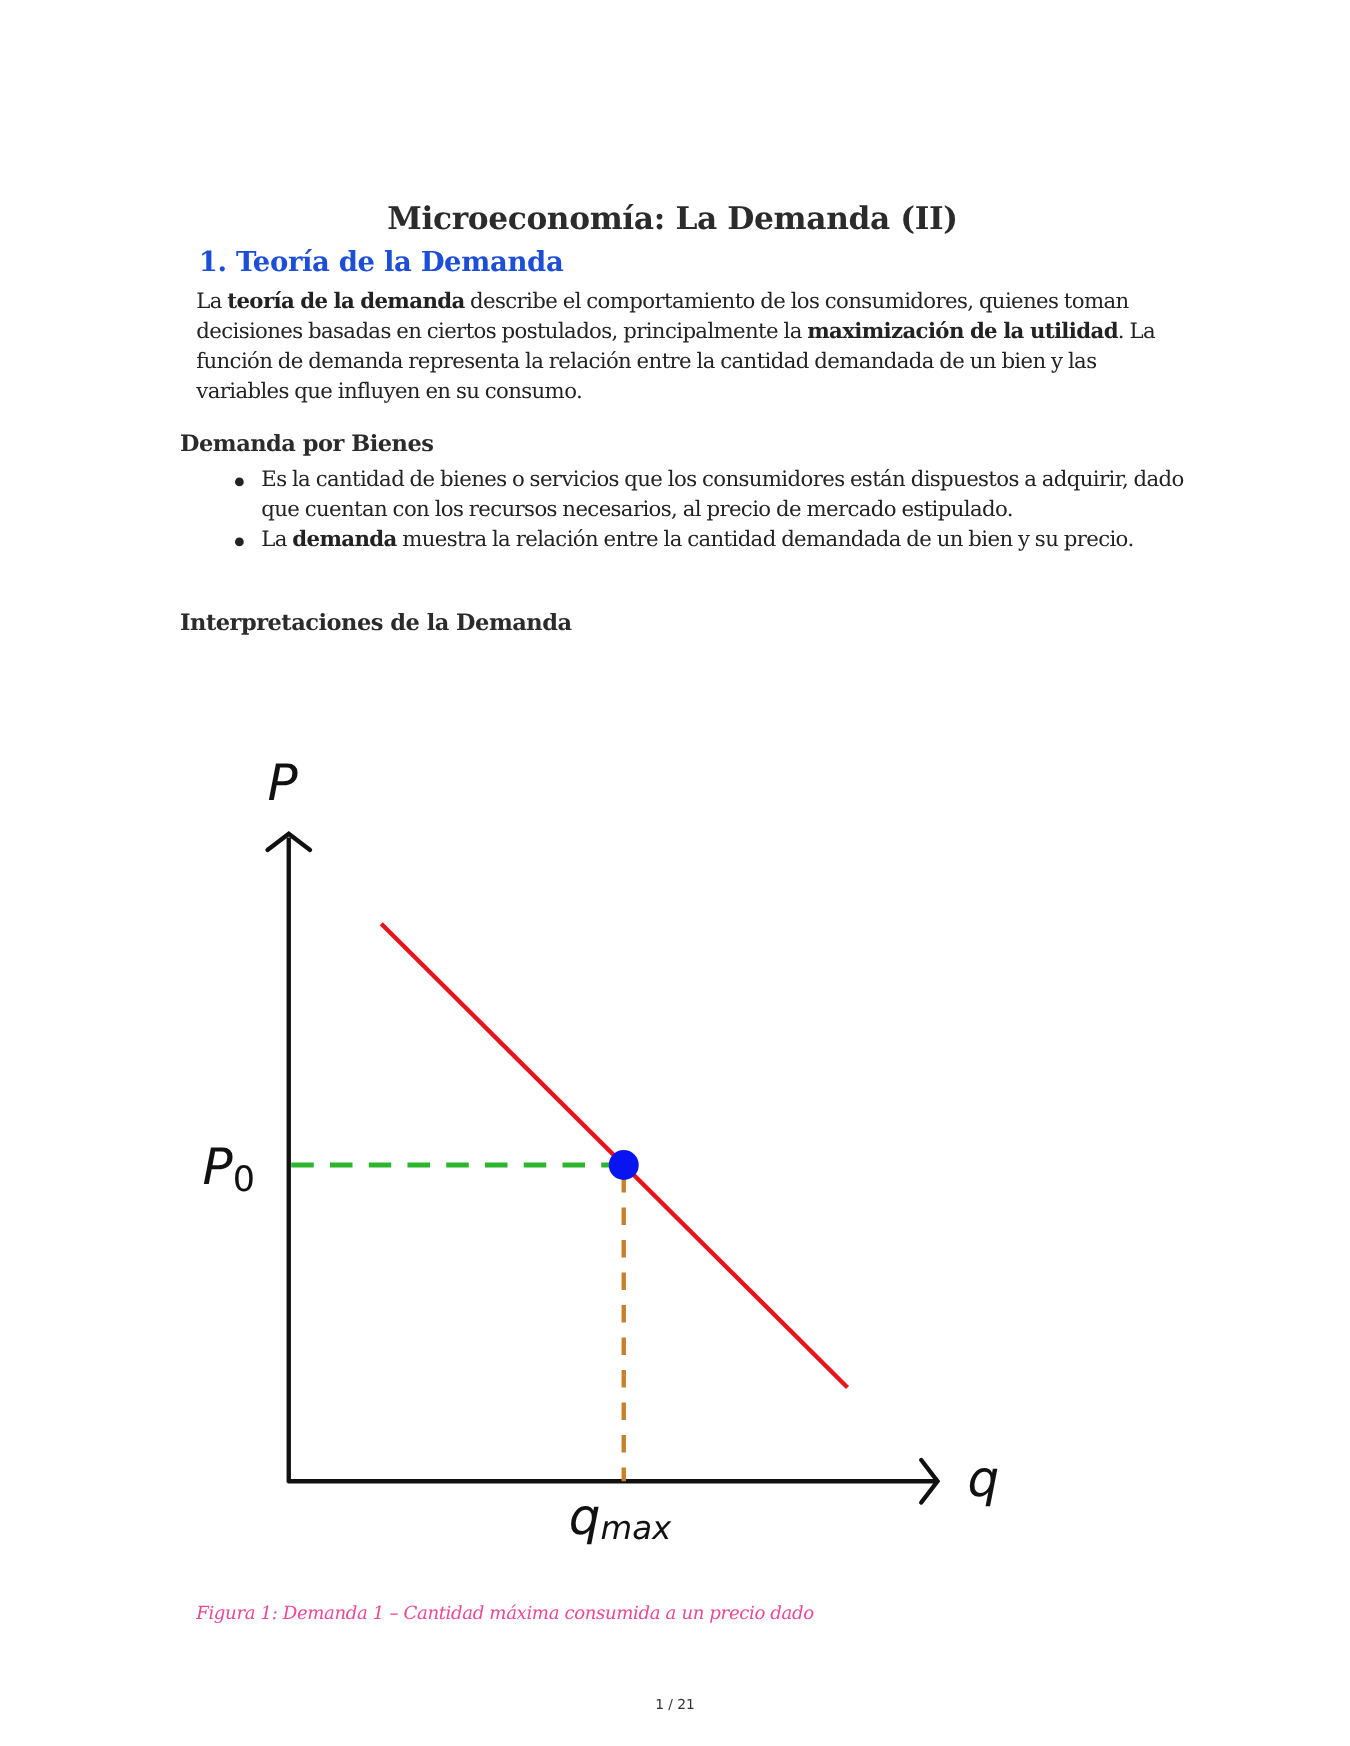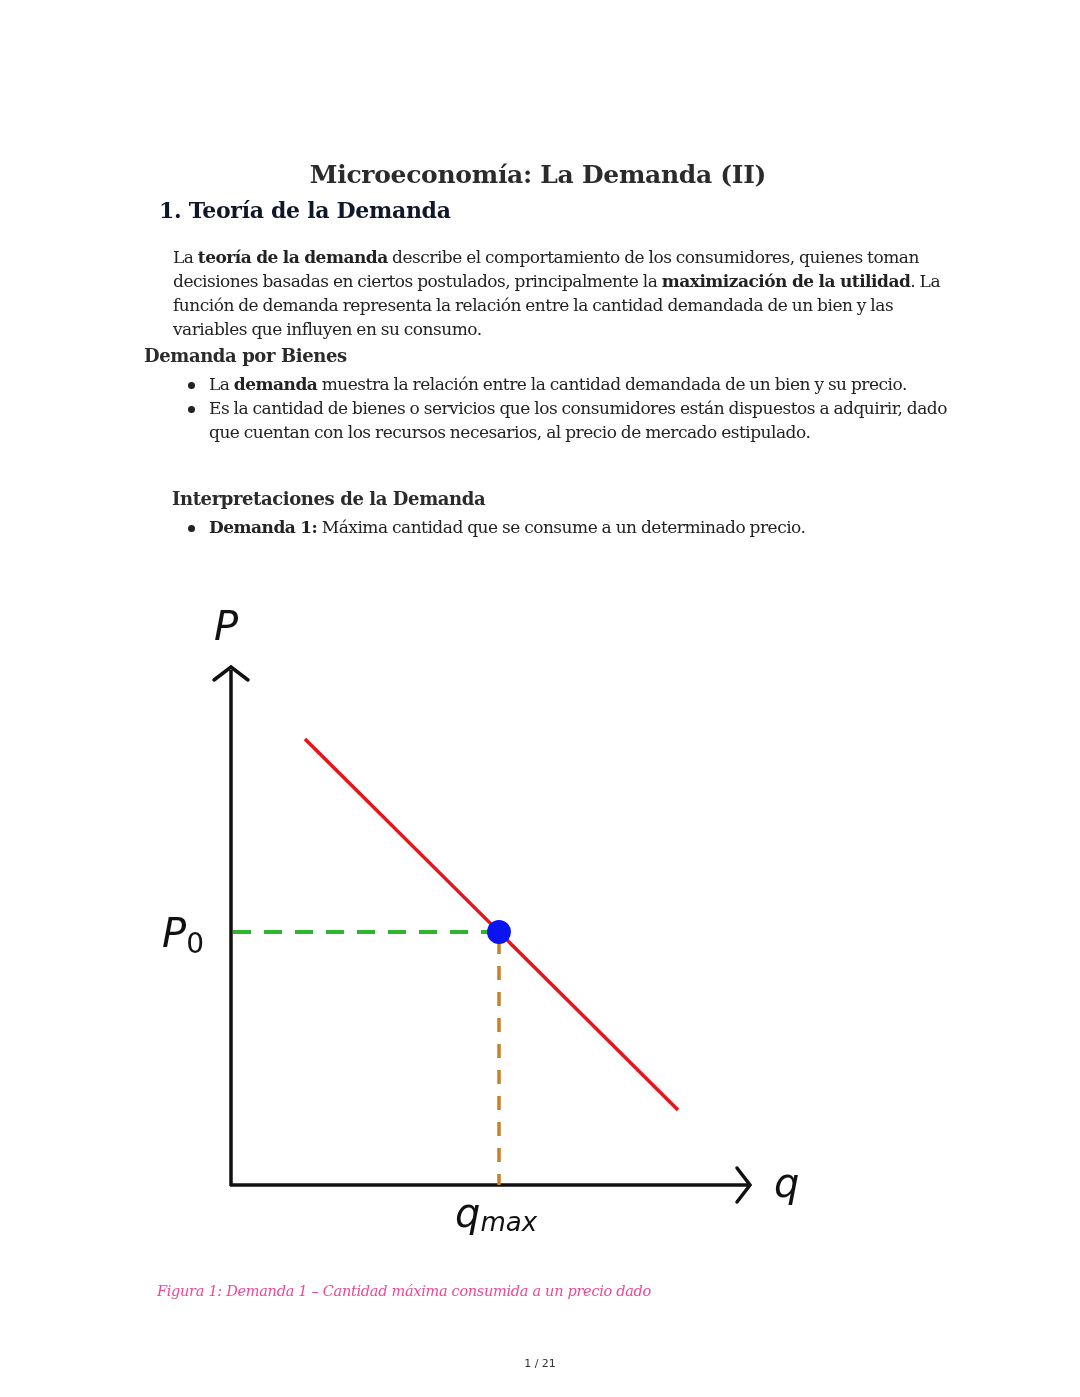--- a/index.html
+++ b/index.html
@@ -1,47 +1,46 @@
 <!DOCTYPE html>
 <html><head>
 <meta charset="utf-8">
 <style>
   html, body { margin: 0; padding: 0; background: #ffffff; }
   body { width: 1080px; height: 1397px; position: relative; overflow: hidden; color: #222; font-family: "DejaVu Serif", "Liberation Serif", serif; }
   .title { position: absolute; top: 160px; left: 0; width: 1076px; text-align: center; font-size: 25px; font-weight: bold; color: #2b2b2b; font-family: "DejaVu Serif", serif; letter-spacing: -0.3px; }
-  .h1 { position: absolute; top: 197px; left: 159px; font-size: 22px; font-weight: bold; color: #0f172a; letter-spacing: -0.3px; }
+  .h1 { position: absolute; top: 197px; left: 159px; font-size: 22px; font-weight: bold; color: #1d4ed8; letter-spacing: -0.3px; }
   .para { position: absolute; top: 229px; left: 157px; width: 790px; font-size: 17px; line-height: 24px; letter-spacing: -0.5px; word-spacing: -0.5px; }
   .para b { font-weight: bold; }
   .h2 { position: absolute; left: 144px; font-size: 18px; font-weight: bold; color: #2b2b2b; letter-spacing: -0.4px; }
   .list { position: absolute; left: 157px; width: 790px; margin: 0; padding: 0 0 0 52px; list-style: none; font-size: 17px; line-height: 24px; letter-spacing: -0.5px; word-spacing: -0.5px; box-sizing: border-box; }
   .list li { position: relative; }
   .list li::before { content: ""; position: absolute; left: -21px; top: 10px; width: 7px; height: 7px; border-radius: 50%; background: #222; }
   .figure { position: absolute; left: 150px; top: 595px; width: 680px; height: 660px; }
   .caption { position: absolute; top: 1283px; left: 157px; font-size: 14.5px; font-style: italic; color: #ec4899; letter-spacing: -0.3px; }
   .pageno { position: absolute; top: 1357px; left: 0; width: 1080px; text-align: center; font-size: 11px; font-family: "DejaVu Sans", sans-serif; color: #333; }
   svg text { font-family: "DejaVu Sans", "Liberation Sans", sans-serif; font-style: italic; fill: #111; }
 </style>
 </head>
 <body>
 
 <div class="title">Microeconomía: La Demanda (II)</div>
 
 <div class="h1">1. Teoría de la Demanda</div>
 
-<p class="para" style="margin:16px;"><span>La </span><b>teoría de la demanda</b><span> describe el comportamiento de los consumidores, quienes toman decisiones basadas en ciertos postulados, principalmente la </span><b>maximización de la utilidad</b><span>. La función de demanda representa la relación entre la cantidad demandada de un bien y las variables que influyen en su consumo.</span></p>
+<p class="para" style="margin:0;"><span>La </span><b>teoría de la demanda</b><span> describe el comportamiento de los consumidores, quienes toman decisiones basadas en ciertos postulados, principalmente la </span><b>maximización de la utilidad</b><span>. La función de demanda representa la relación entre la cantidad demandada de un bien y las variables que influyen en su consumo.</span></p>
 
 <div class="h2" style="top:345px;">Demanda por Bienes</div>
 <ul class="list" style="top:372px;">
+  <li><span>Es la cantidad de bienes o servicios que los consumidores están dispuestos a adquirir, dado que cuentan con los recursos necesarios, al precio de mercado estipulado.</span></li>
   <li><span>La </span><b>demanda</b><span> muestra la relación entre la cantidad demandada de un bien y su precio.</span></li>
-  <li><span>Es la cantidad de bienes o servicios que los consumidores están dispuestos a adquirir, dado que cuentan con los recursos necesarios, al precio de mercado estipulado.</span></li>
 </ul>
 
-<div class="h2" style="top:488px;margin-left:28px;">Interpretaciones de la Demanda</div>
+<div class="h2" style="top:488px;">Interpretaciones de la Demanda</div>
 <ul class="list" style="top:515px;">
-  <li><b>Demanda 1:</b><span> Máxima cantidad que se consume a un determinado precio.</span></li>
 </ul>
 
 <div class="figure">
   <svg width="680" height="660" viewBox="0 0 680 660" xmlns="http://www.w3.org/2000/svg">
 
     <g>
       <line x1="81" y1="75" x2="81" y2="591" stroke="#111" stroke-width="3.5"></line>
       <polyline points="64,85 81,72 98,85" fill="none" stroke="#111" stroke-width="3.5" stroke-linecap="round"></polyline>
     </g>
 

